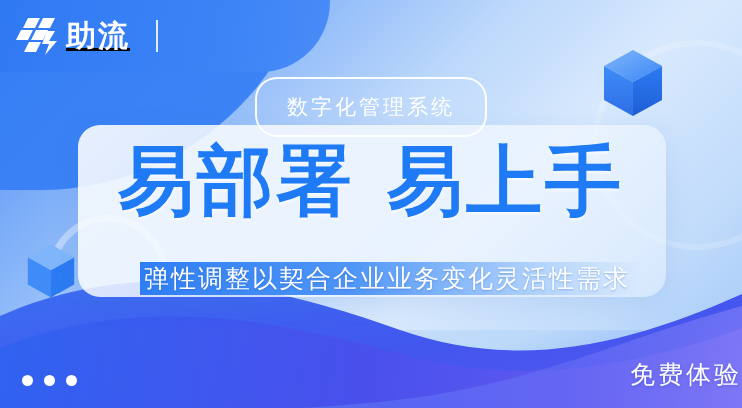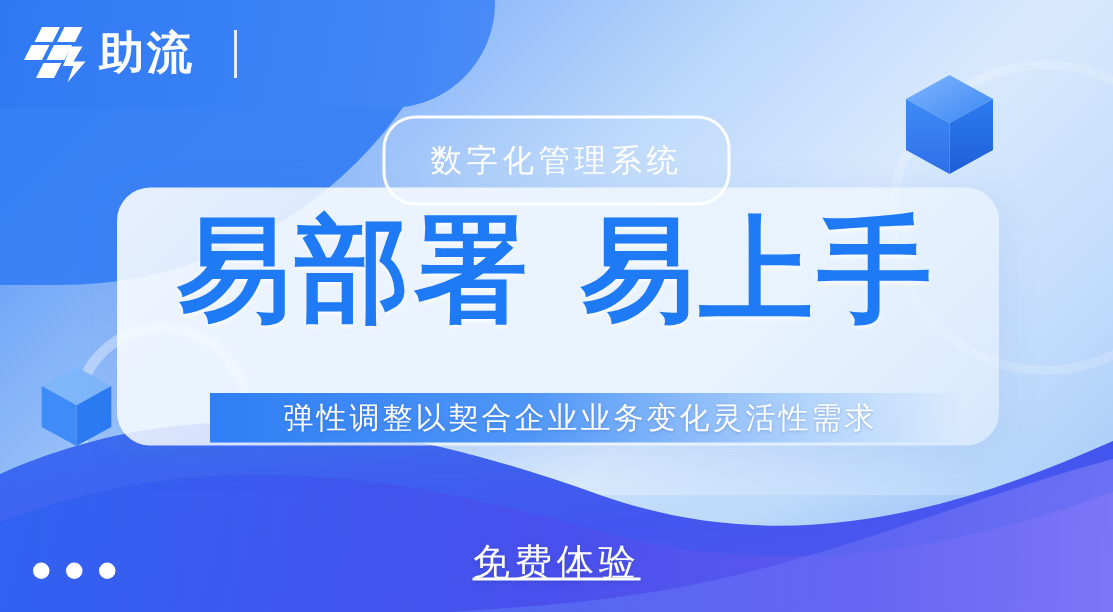--- a/index.html
+++ b/index.html
@@ -35,21 +35,21 @@
   
   .wave{position:absolute;left:0;bottom:0;width:742px;height:210px;}
   
   .cube{position:absolute;}
   .cube svg{display:block;}
   #cube-top-right{right:78px;top:48px;}
   #cube-left{left:26px;top:243px;}
   
   .header{
     position:absolute;left:0;top:0;width:631px;height:72px;
-    display:flex;align-items:center;z-index:6;
+    display:flex;align-items:center;z-index:6;text-decoration:underline;
   }
   .hdr-block{
     position:absolute;left:0;top:0;width:330px;height:72px;
     background:linear-gradient(100deg,#2f79f3 0%,#3d84f6 70%,#4a8cf7 100%);
     border-radius:0 0 70px 0;
   }
   .logo-wrap{
     position:relative;z-index:2;display:flex;align-items:center;
     margin-left:16px;
   }
@@ -90,29 +90,28 @@
     text-shadow:0 2px 3px rgba(255,255,255,0.75);
   }
   .headline .gap{display:inline-block;width:32px;}
   
   .subband{
     position:absolute;left:140px;top:262px;width:500px;height:33px;z-index:9;
     background:linear-gradient(90deg,#2f7ef4 0%,#4e95f7 42%,rgba(140,190,250,0.55) 80%,rgba(190,220,252,0.05) 100%);
     display:flex;align-items:center;justify-content:center;
   }
   .subband-text{
-    font-size:20px;color:#ffffff;letter-spacing:2px;white-space:nowrap;
+    font-size:25px;color:#ffffff;letter-spacing:2px;white-space:nowrap;
     margin-right:6px;text-shadow:0 1px 2px rgba(40,90,180,0.35);
   }
   
   .cta{
-    position:absolute;left:0;top:358px;width:742px;text-align:center;z-index:9;
+    position:absolute;left:0;top:358px;width:742px;text-align:right;z-index:9;
     font-size:25px;color:#ffffff;letter-spacing:3px;
     text-shadow:0 1px 3px rgba(40,60,170,0.35);
-    text-decoration:underline;
   }
   
   .dots{
     position:absolute;left:22px;top:375px;z-index:9;display:flex;gap:11px;
   }
   .dot{width:11px;height:11px;border-radius:50%;background:#ffffff;}
 </style>
 </head>
 <body>
 

